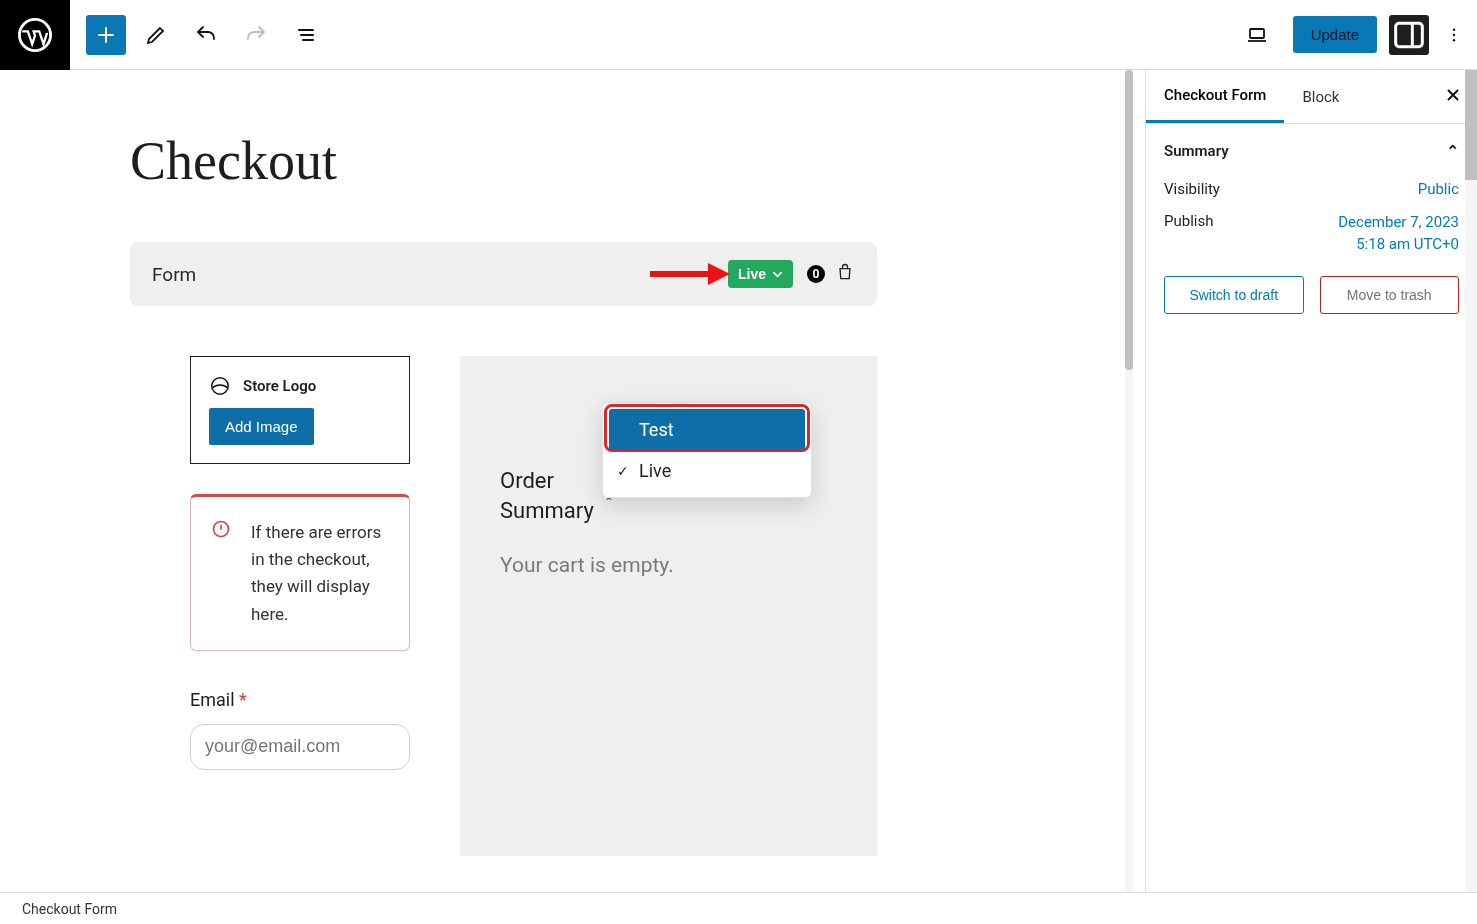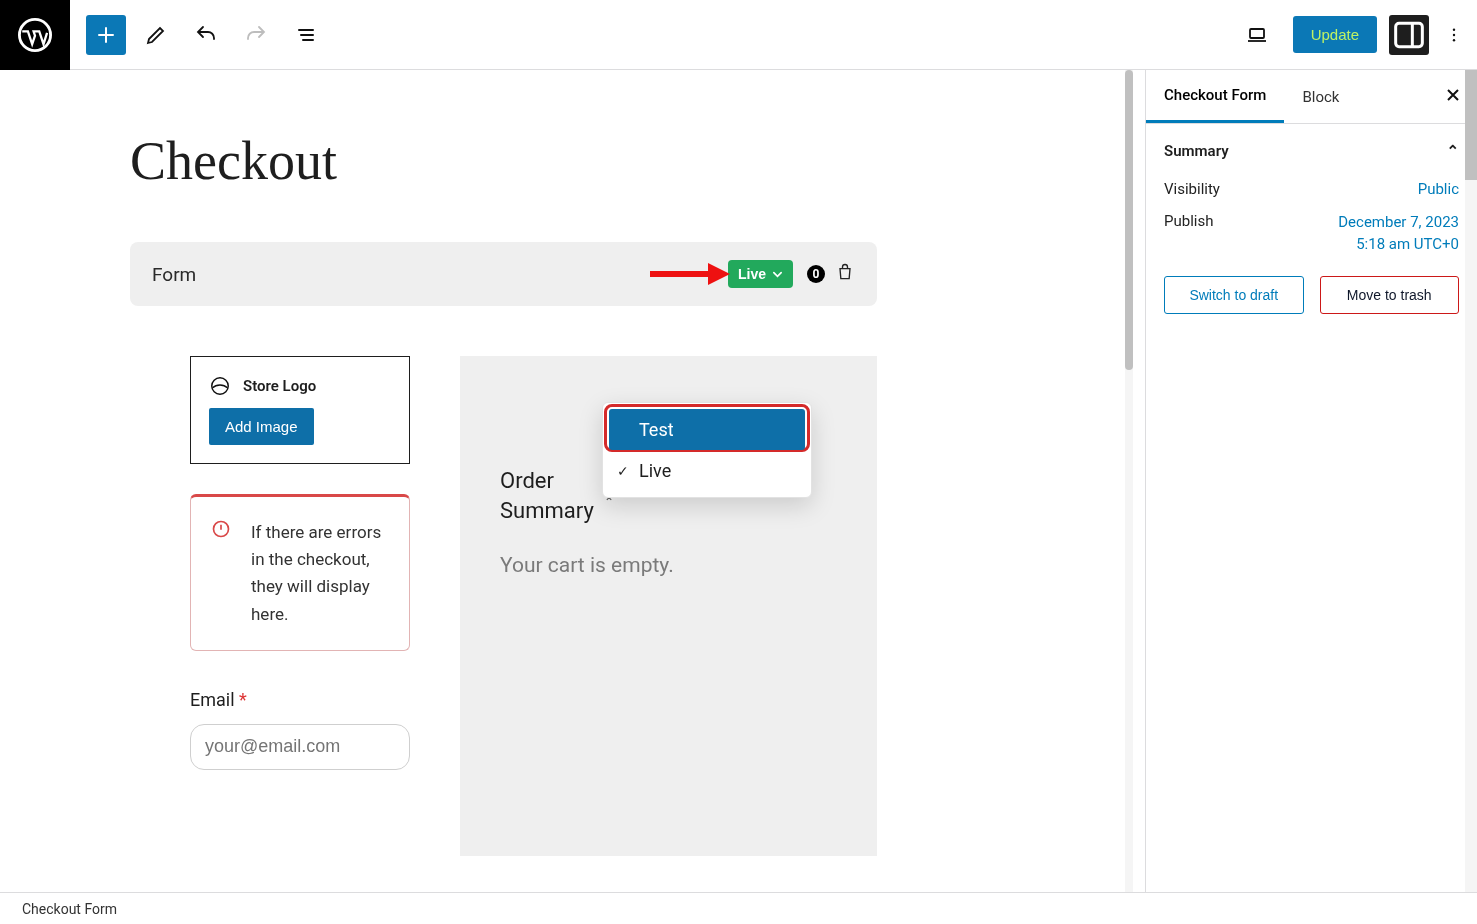--- a/index.html
+++ b/index.html
@@ -19,21 +19,21 @@
   
   .topbar { height:70px; display:flex; align-items:center; border-bottom:1px solid var(--border); }
   .wp-logo { width:70px; height:70px; background:#000; display:flex; align-items:center; justify-content:center; }
   .wp-logo svg { width:34px; height:34px; }
   .tool-group { display:flex; align-items:center; gap:10px; padding:0 16px; }
   .icon-btn { width:40px; height:40px; display:flex; align-items:center; justify-content:center; border:none; background:transparent; border-radius:3px; cursor:pointer; }
   .icon-btn svg { width:24px; height:24px; }
   .icon-btn.add { background: var(--wp-blue-btn); }
   .icon-btn.add svg { stroke:#fff; }
   .topbar .spacer { flex:1; }
-  .update-btn { background:var(--wp-blue-btn); color:#bef264; border:none; padding:10px 18px; font-size:15px; border-radius:3px; cursor:pointer; margin:0 12px; }
+  .update-btn { background:var(--wp-blue-btn); color:#0f172a; border:none; padding:10px 18px; font-size:15px; border-radius:3px; cursor:pointer; margin:0 12px; }
   .panel-toggle { width:40px; height:40px; background:#1e1e1e; display:flex; align-items:center; justify-content:center; border-radius:3px; margin-right:10px; }
   .panel-toggle svg { stroke:#fff; fill:none; }
   .dots-btn { width:30px; height:40px; display:flex; align-items:center; justify-content:center; background:transparent; border:none; cursor:pointer; margin-right:8px; }
 
   
   .workspace { display:flex; height:calc(100% - 70px - 32px); }
   .canvas-wrap { flex:1; position:relative; overflow:hidden; background:#fff; }
   .canvas-scroll { position:absolute; top:0; right:12px; width:8px; height:100%; background:#f5f5f5; }
   .canvas-thumb { position:absolute; top:0; left:0; width:8px; height:300px; background:#c0c0c0; border-radius:4px; }
   .sidebar { width:332px; border-left:1px solid var(--border); display:flex; flex-direction:column; position:relative; }
@@ -88,21 +88,21 @@
   .tabs .spacer { flex:1; }
   .close-panel { padding:0 16px; cursor:pointer; font-size:18px; font-weight:700;}
   .section { padding:18px; }
   .section-h { display:flex; justify-content:space-between; align-items:center; font-size:15px; font-weight:600; margin-bottom:20px;}
   .kv { display:flex; justify-content:space-between; margin:14px 0; font-size:15px; }
   .kv .v a, .kv .v { color:var(--wp-blue); text-decoration:none; }
   .kv .k { color:#222; }
   .kv.publish .v { text-align:right; line-height:1.45; }
   .btn-row { display:flex; gap:16px; margin-top:20px; }
   .outline-btn { flex:1; border:1px solid var(--wp-blue); color:var(--wp-blue); background:#fff; padding:10px 6px; font-size:14px; border-radius:3px; cursor:pointer; }
-  .outline-btn.danger { border-color:#cc1818; color:#0f172a; }
+  .outline-btn.danger { border-color:#cc1818; color:#737373; }
 
   
   .footer { height:32px; border-top:1px solid var(--border); display:flex; align-items:center; padding:0 22px; font-size:14px; color:#333; }
 </style>
 </head>
 <body>
 
 <div class="topbar">
   <div class="wp-logo">
     <svg viewBox="0 0 24 24">

